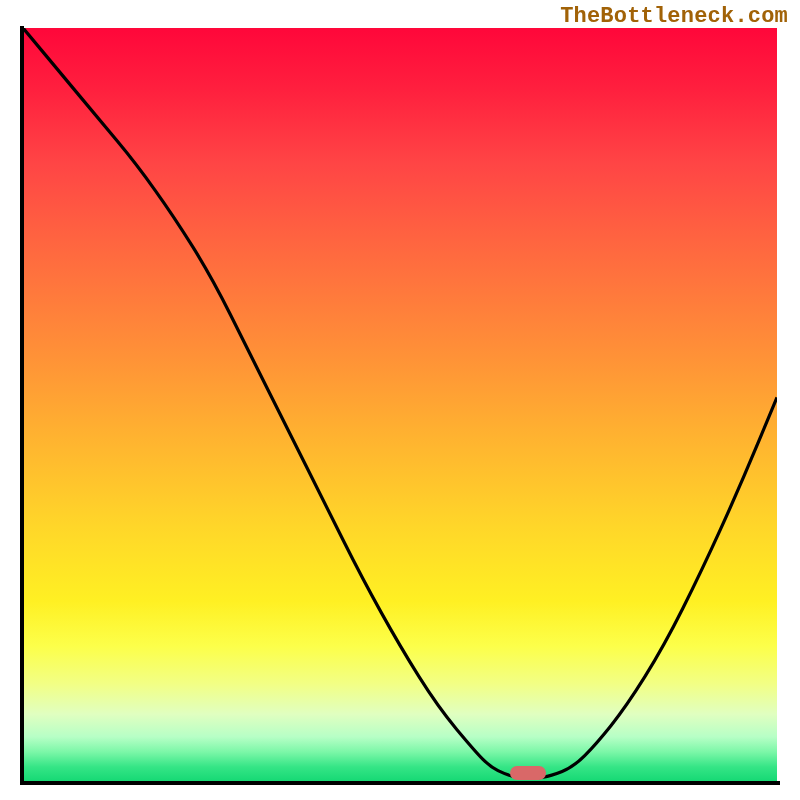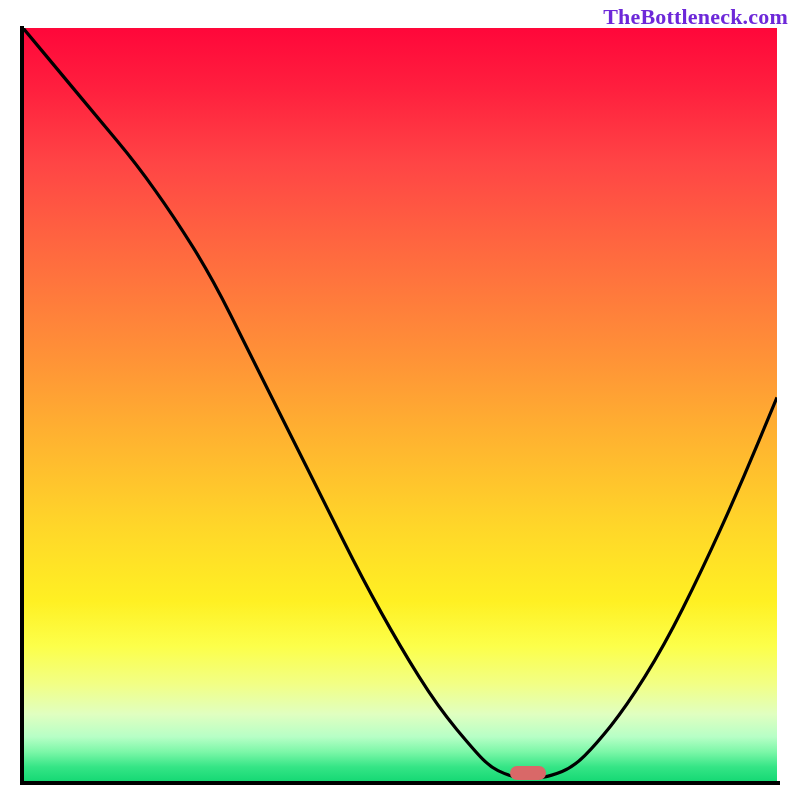--- a/index.html
+++ b/index.html
@@ -6,24 +6,24 @@
   html, body { width: 800px; height: 800px; overflow: hidden; background: #ffffff; }
   .chart {
     position: relative;
     width: 800px;
     height: 800px;
   }
   .attribution {
     position: absolute;
     top: 4px;
     right: 12px;
-    font-family: Liberation Serif, serif;
+    font-family: Liberation Mono, monospace;
     font-size: 22px;
     font-weight: 600;
-    color: #6d28d9;
+    color: #a16207;
     letter-spacing: 0.2px;
   }
   .plot-area {
     position: absolute;
     left: 23px;
     top: 28px;
     width: 754px;
     height: 754px;
     
     background: linear-gradient(

